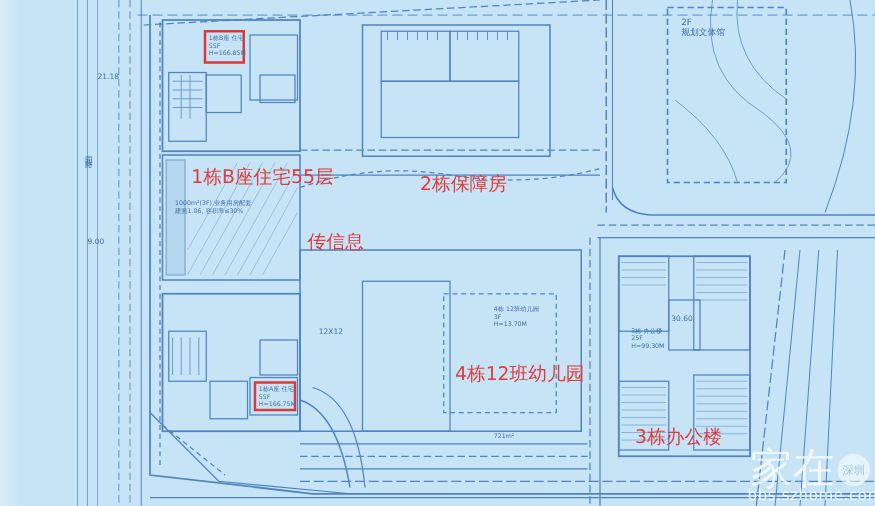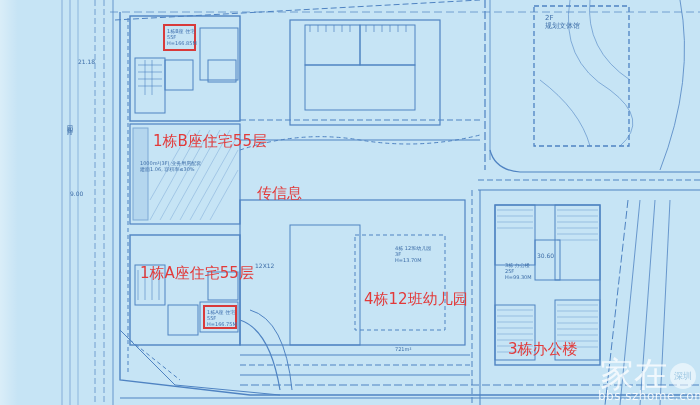--- a/index.html
+++ b/index.html
@@ -194,22 +194,22 @@
 25F
 H=99.30M</div>
   <div class="tag" style="left:70px;top:190px;font-size:6px;">9.00</div>
   <div class="tag" style="left:78px;top:58px;font-size:6px;">21.18</div>
   <div class="tag" style="left:537px;top:252px;font-size:6px;">30.60</div>
   <div class="tag" style="left:255px;top:262px;font-size:6px;">12X12</div>
   <div class="tag" style="left:66px;top:120px;font-size:6px;writing-mode:vertical-rl;">同 和 路</div>
   <div class="tag" style="left:395px;top:345px;font-size:5px;">721m²</div>
 
   <div class="label l-main" style="left:153px;top:104px;">1栋B座住宅55层</div>
-  <div class="label l-main" style="left:257px;top:156px;">传信息</div>
-  <div class="label l-main" style="left:140px;top:236px;">1栋A座住宅55层</div>
+  <div class="label l-main" style="left:336px;top:110px;">2栋保障房</div>
+  <div class="label l-main" style="left:246px;top:156px;">传信息</div>
   <div class="label l-main" style="left:364px;top:262px;">4栋12班幼儿园</div>
   <div class="label l-main" style="left:508px;top:312px;">3栋办公楼</div>
 
   <div class="wm-main" style="left:600px;top:352px;font-family:Liberation Serif, serif;">家在</div>
   <div class="wm-badge" style="left:670px;top:363px;align-items:center;">
       <span>深圳</span>
     </div>
   <div class="wm-url" style="left:598px;top:389px;">bbs.szhome.com</div>
 </div>
 

